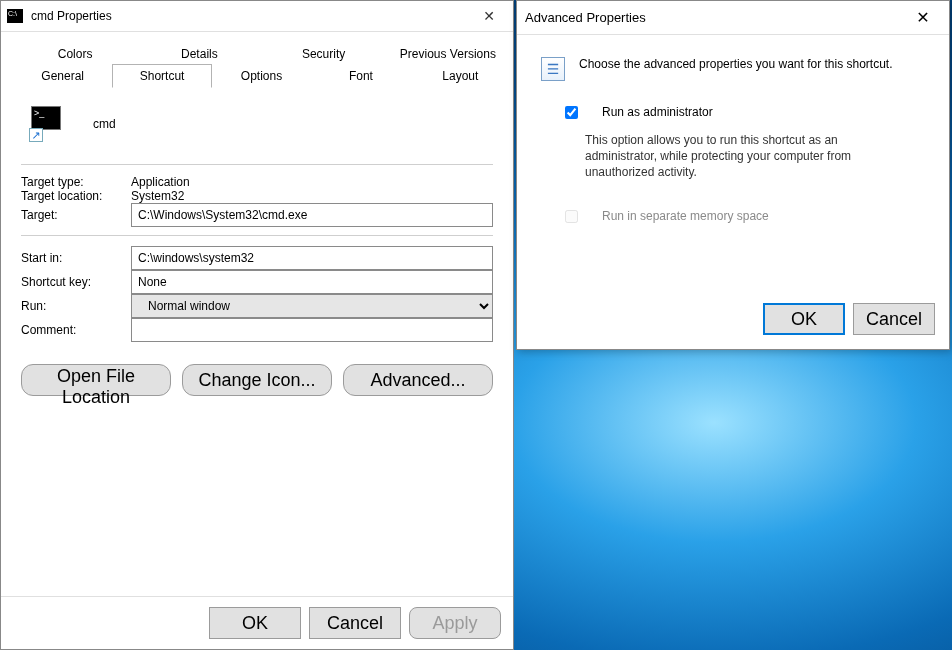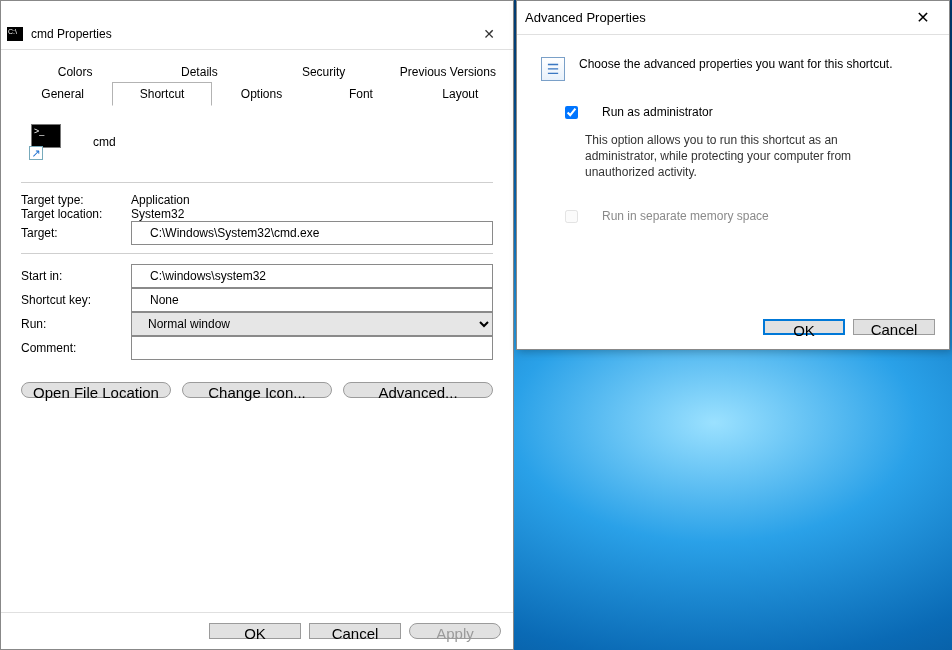--- a/index.html
+++ b/index.html
@@ -8,21 +8,21 @@
     width: 952px; height: 650px; position: relative; overflow: hidden;
     background: radial-gradient(ellipse at 75% 65%, #9be1ff 0%, #2aa1e8 20%, #0a6ab5 40%, #034784 60%, #012d5a 100%);
   }
   
   .props-dialog {
     position: absolute; left: 0; top: 0; width: 514px; height: 650px;
     background: #ffffff; border: 1px solid #888; display: flex; flex-direction: column;
   }
   .titlebar {
     display: flex; align-items: center; height: 31px; padding: 0 6px;
-    border-bottom: 1px solid #e0e0e0; background: #ffffff; margin-top: 18px;
+    border-bottom: 1px solid #e0e0e0; background: #ffffff;
   }
   .titlebar .cmd-glyph { width: 16px; height: 14px; background: #000; position: relative; margin-right: 8px; }
   .titlebar .cmd-glyph::before { content: "C:\\"; color: #fff; font-size: 7px; position: absolute; top: 1px; left: 1px; }
   .titlebar .title-text { flex: 1; font-size: 12px; }
   .titlebar .close-x { width: 36px; height: 100%; display: flex; align-items: center; justify-content: center; color: #333; font-size: 14px; }
   
   .tabs-wrap { padding: 10px 3px 0 12px; }
   .tabs { display: flex; flex-wrap: wrap; border-bottom: 1px solid #b3b3b3; }
   .tab {
     padding: 4px 0; margin-bottom: -1px; text-align: center;
@@ -44,28 +44,28 @@
   .shortcut-icon .arrow {
     position: absolute; bottom: 0; left: 0; width: 14px; height: 14px; background: #fff; border: 1px solid #7ab; display: flex; align-items: center; justify-content: center;
     color: #1b6fd0; font-size: 11px; line-height: 1;
   }
   .hdr-row .name { font-size: 12px; }
   hr.sep { border: none; border-top: 1px solid #cfcfcf; margin: 8px 0 10px 0; }
   .kv { display: flex; align-items: center; margin: 0 0; }
   .kv .k { width: 110px; }
   .kv .v-text { }
   .kv input[type=text] {
-    flex: 1; height: 24px; border: 1px solid #8a8a8a; padding: 0 18px; font-family: inherit; font-size: 12px; background: #fff;
+    flex: 1; height: 24px; border: 1px solid #8a8a8a; padding: 0 6px; font-family: inherit; font-size: 12px; background: #fff;
   }
   .kv select {
     flex: 1; height: 24px; border: 1px solid #8a8a8a; padding: 0 12px; font-family: inherit; font-size: 12px; background: #e6e6e6;
   }
   .btn-row { display: flex; justify-content: space-between; margin-top: 22px; }
   .btn-row button, .footer button, .adv-footer button {
-    height: 16px; border: 1px solid #9b9b9b; background: #e1e1e1; font-family: inherit; font-size: 15px; cursor: default;
+    height: 32px; border: 1px solid #9b9b9b; background: #e1e1e1; font-family: inherit; font-size: 18px; cursor: default;
   }
   .btn-row button { width: 150px; border-radius: 12px; }
   .footer { display: flex; justify-content: flex-end; gap: 8px; padding: 10px 12px; border-top: 1px solid #e0e0e0; }
   .footer button { width: 92px; }
   .footer button.disabled { color: #9a9a9a; border-radius: 8px; }
 
   
   .adv-dialog {
     position: absolute; left: 516px; top: 0; width: 434px; height: 350px;
     background: #ffffff; border: 1px solid #888; display: flex; flex-direction: column;

